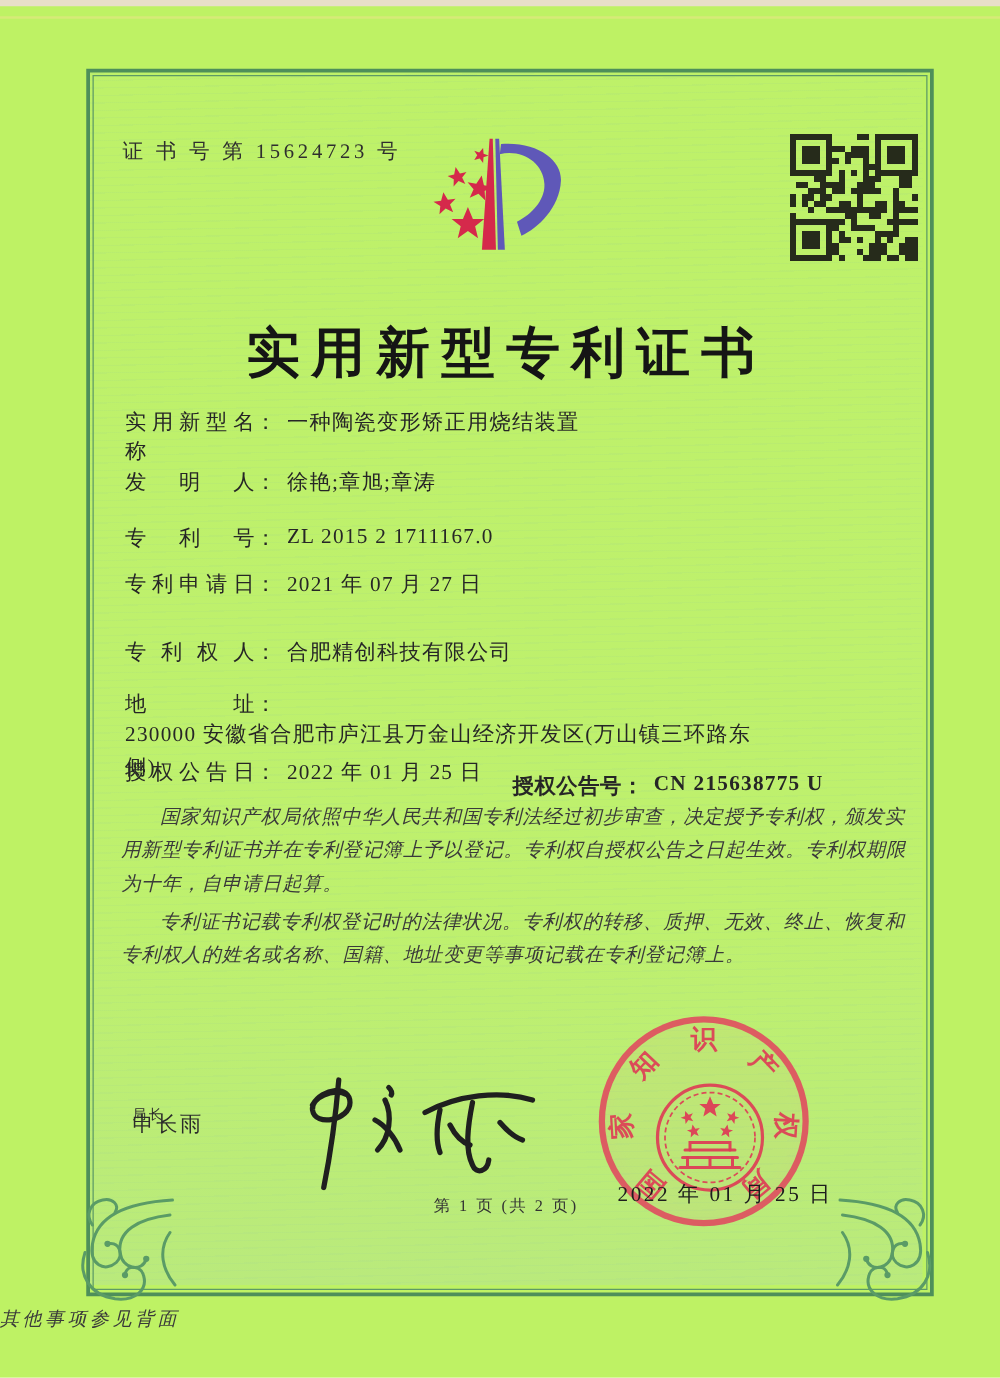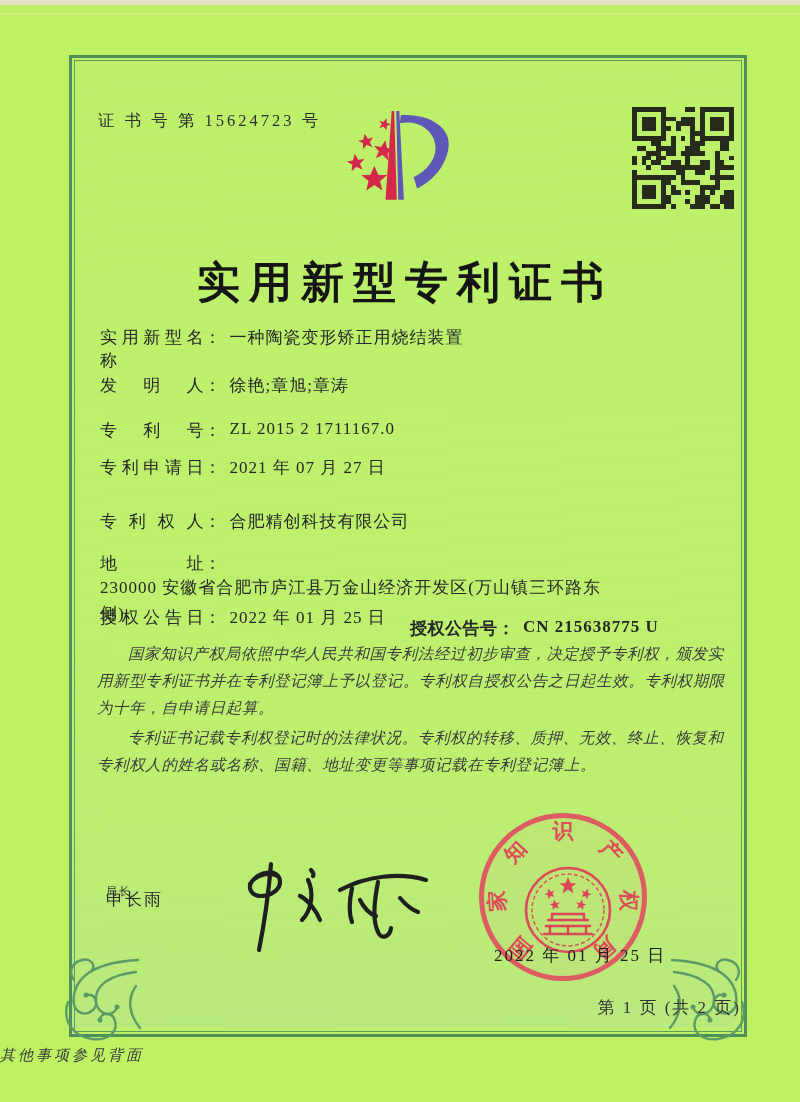--- a/index.html
+++ b/index.html
@@ -50,21 +50,21 @@
 
   .seal{position:absolute;left:479px;top:813px;width:168px;height:168px;border-radius:50%;
     border:5px solid rgba(224,73,95,.88);
     background:radial-gradient(circle, rgba(235,120,140,.05) 60%, rgba(235,120,140,.12) 100%);
     box-sizing:border-box;}
   .seal-char{position:absolute;left:50%;top:50%;font-size:21px;font-weight:bold;color:rgba(221,62,86,.92);
     font-family:"Liberation Serif",serif;}
   .emblem{position:absolute;left:38px;top:46px;width:92px;height:92px;}
   .seal-date{position:absolute;left:494px;top:944px;font-size:17px;letter-spacing:2px;color:#1d1d1d;z-index:4;}
 
-  .footer-page{position:absolute;left:69px;top:996px;width:672px;text-align:right;font-size:17px;
+  .footer-page{position:absolute;left:69px;top:956px;width:672px;text-align:center;font-size:13px;
     color:#333;letter-spacing:2px;}
   .back-note{position:absolute;left:0;top:1046px;width:800px;text-align:left;font-size:15px;
     color:#3a3a3a;font-style:italic;letter-spacing:3px;}
 
   .flourish{position:absolute;width:96px;height:100px;z-index:2;}
   .flourish.left{left:48px;top:950px;}
   .flourish.right{left:666px;top:950px;transform:scaleX(-1);}
 </style>
 </head>
 <body>

